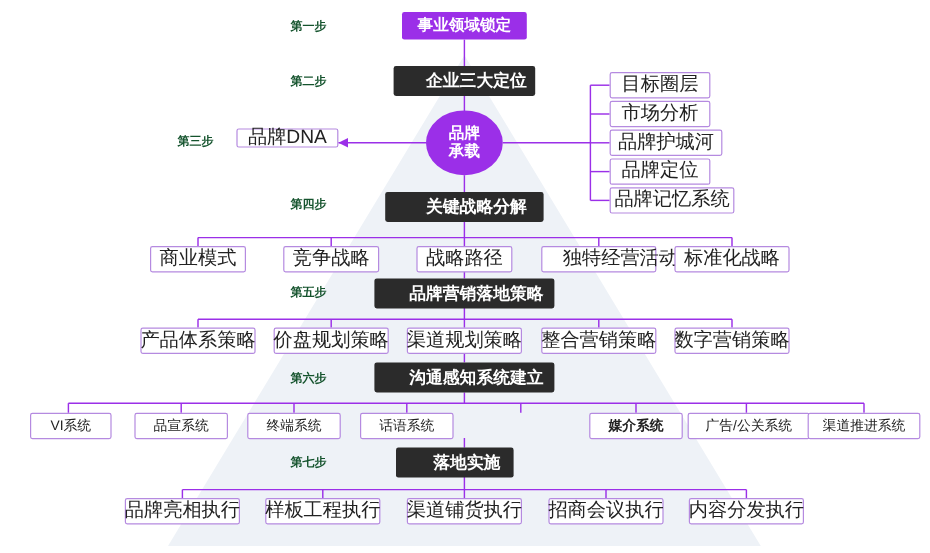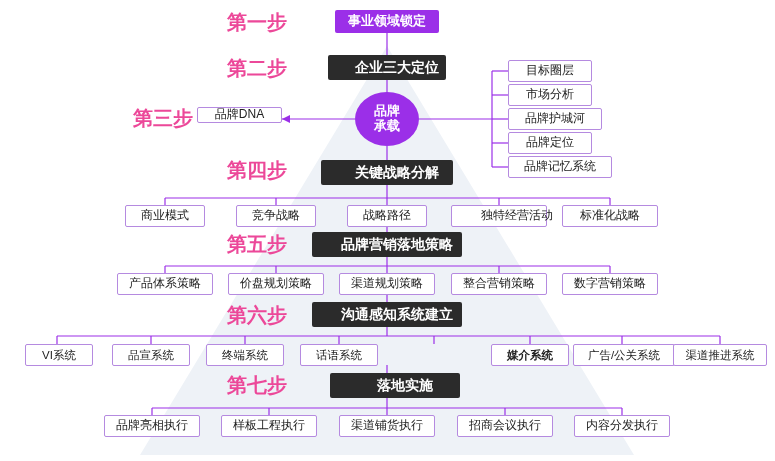--- a/index.html
+++ b/index.html
@@ -38,44 +38,44 @@
     position: absolute;
     z-index: 2;
     box-sizing: border-box;
     display: flex;
     align-items: center;
     justify-content: center;
     white-space: nowrap;
     line-height: 1.1;
   }
   .step-label {
-    color: #ec4899;
-    font-weight: bold;
-    font-size: 20px;
+    color: #14532d;
+    font-weight: bold;
+    font-size: 10px;
     background: transparent;
   }
   .box-purple {
     background: #9b2fe8;
     color: #ffffff;
     font-size: 13px;
     font-weight: bold;
     border-radius: 2px;
   }
   .box-dark {
     background: #2b2b2b;
     color: #ffffff;
     font-size: 14px;
     font-weight: bold;
     border-radius: 2px;
     padding-left: 20px;
   }
   .box-outline {
     background: #ffffff;
     color: #222222;
-    font-size: 12px;
+    font-size: 16px;
     border: 1px solid #b58ae0;
     border-radius: 2px;
   }
   .box-outline-sm {
     background: #ffffff;
     color: #222222;
     font-size: 11.5px;
     border: 1px solid #b58ae0;
     border-radius: 2px;
   }
@@ -176,21 +176,21 @@
 
   <div class="node circle" style="left:355px; top:92px; width:64px; height:54px;">
     <span>品牌</span>
     <span>承载</span>
   </div>
 
   <div class="node box-outline" style="left:197px; top:107px; width:85px; height:16px;">品牌DNA</div>
   <div class="node box-dark" style="left:321px; top:160px; width:132px; height:25px;">关键战略分解</div>
   <div class="node box-dark" style="left:312px; top:232px; width:150px; height:25px;">品牌营销落地策略</div>
   <div class="node box-dark" style="left:312px; top:302px; width:150px; height:25px;">沟通感知系统建立</div>
-  <div class="node box-dark" style="left:330px; top:373px; width:130px; height:25px;">落地实施</div>
+  <div class="node box-dark" style="left:330px; top:373px; width:98px; height:25px;">落地实施</div>
 
   <div class="node box-outline" style="left:508px; top:60px; width:84px; height:22px;">目标圈层</div>
   <div class="node box-outline" style="left:508px; top:84px; width:84px; height:22px;">市场分析</div>
   <div class="node box-outline" style="left:508px; top:108px; width:94px; height:22px;">品牌护城河</div>
   <div class="node box-outline" style="left:508px; top:132px; width:84px; height:22px;">品牌定位</div>
   <div class="node box-outline" style="left:508px; top:156px; width:104px; height:22px;">品牌记忆系统</div>
 
   <div class="node box-outline" style="left:125px; top:205px; width:80px; height:22px;">商业模式</div>
   <div class="node box-outline" style="left:236px; top:205px; width:80px; height:22px;">竞争战略</div>
   <div class="node box-outline" style="left:347px; top:205px; width:80px; height:22px;">战略路径</div>

